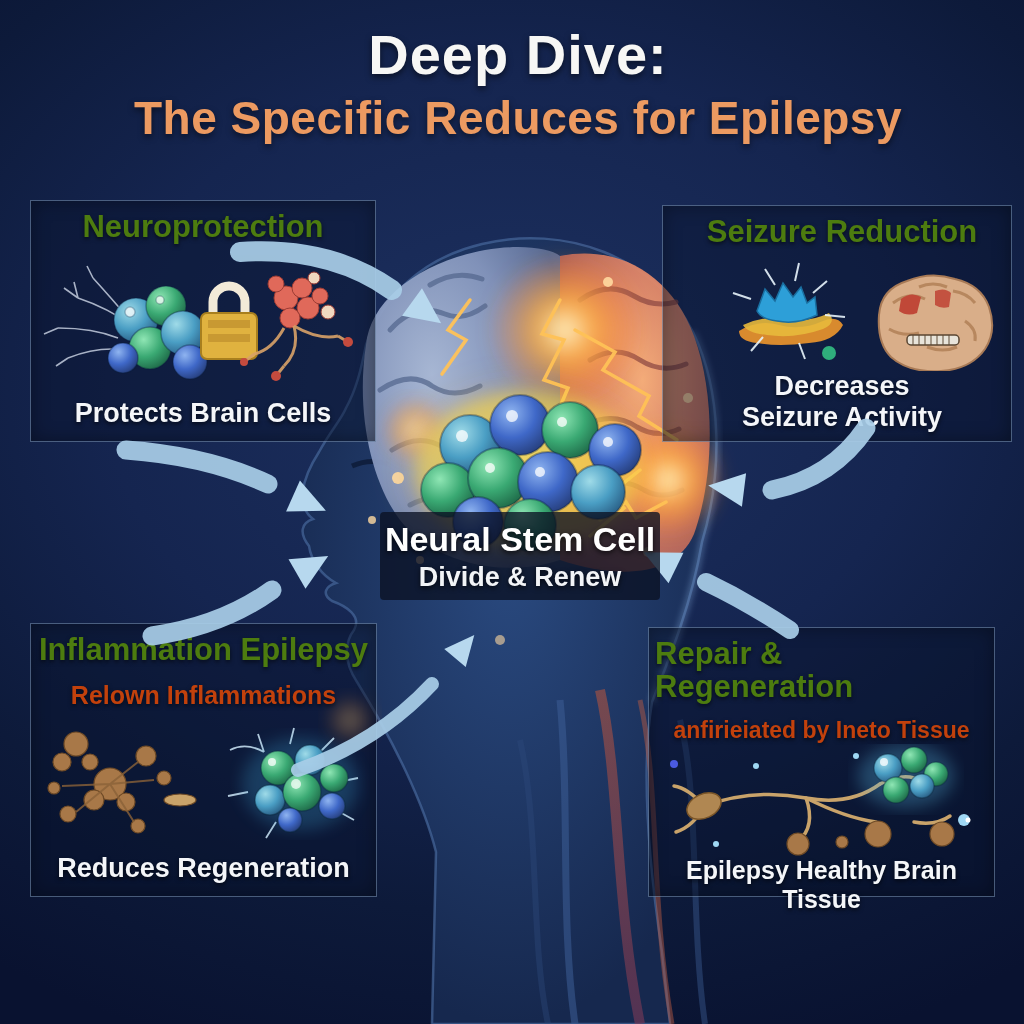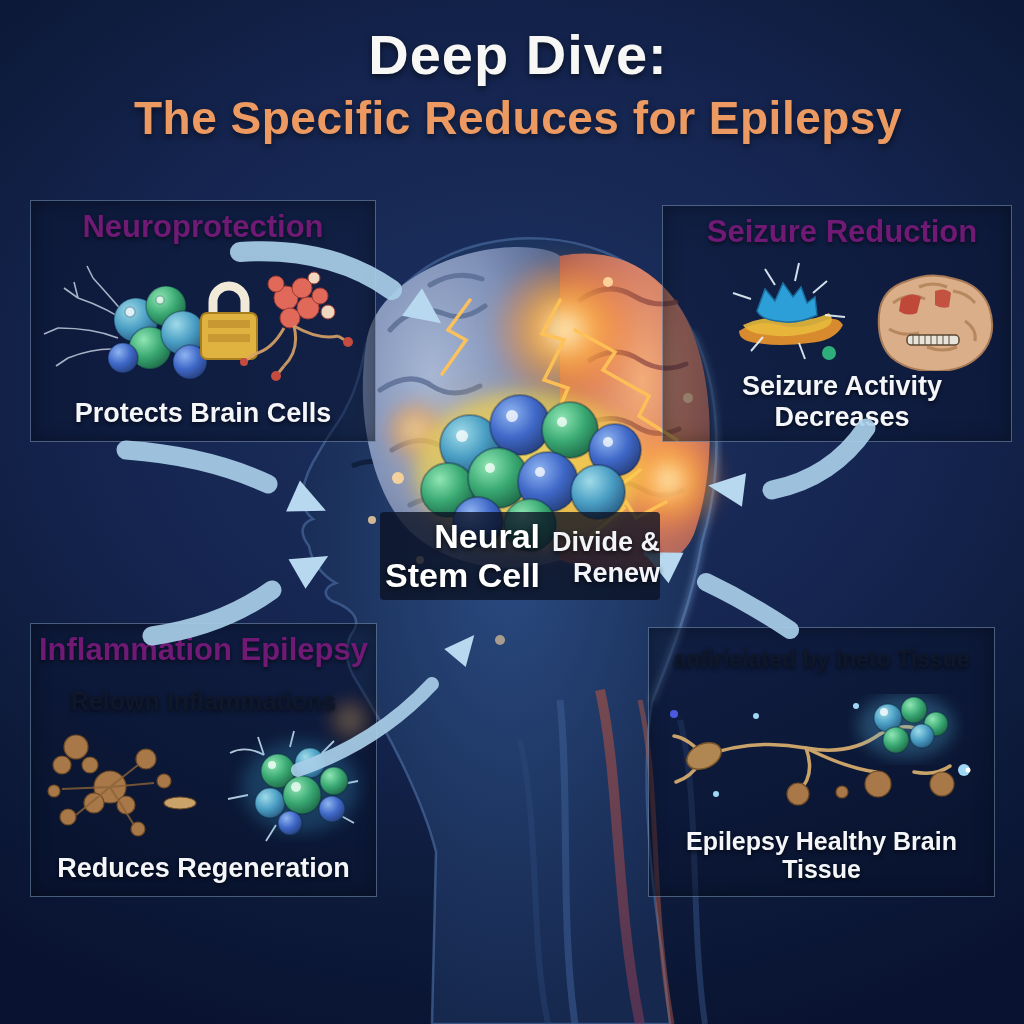--- a/index.html
+++ b/index.html
@@ -20,41 +20,41 @@
     text-shadow:0 3px 6px rgba(0,0,0,.5);
   }
   
   .panel{
     background:rgba(8,17,40,.42);
     border:1px solid rgba(160,190,225,.42);
     box-shadow:0 0 18px rgba(0,0,0,.35) inset;
     z-index:25; display:flex;flex-direction:column;align-items:center;
   }
   .panel h2{
-    margin:10px 6px 2px 6px;font-size:31px;font-weight:bold;color:#701a75;
+    margin:10px 6px 2px 6px;font-size:31px;font-weight:bold;color:#4d7c0f;
     text-shadow:0 2px 4px rgba(0,0,0,.6);text-align:left;line-height:1.05;
   }
   .panel .sub{
-    font-size:25px;font-weight:bold;color:#0f172a;margin-top:18px;
+    font-size:25px;font-weight:bold;color:#c2410c;margin-top:12px;
     text-shadow:0 2px 4px rgba(0,0,0,.6);text-align:center;
   }
   .panel .art{flex:1;width:100%;display:flex;align-items:center;justify-content:center;}
   .panel .caption{
     font-size:27px;font-weight:bold;color:#f4f6f9;margin:0 4px 12px 4px;
     text-shadow:0 2px 4px rgba(0,0,0,.65);text-align:center;line-height:1.15;
   }
   #panel-neuroprotection{left:30px;top:200px;width:344px;height:240px;}
   #panel-seizure{left:662px;top:205px;width:338px;height:235px;padding-left:10px;}
   #panel-inflammation{left:30px;top:623px;width:345px;height:272px;}
   #panel-repair{left:648px;top:627px;width:345px;height:268px;}
   
   .center-band{
     left:380px;top:512px;width:280px;height:88px;z-index:28;
     background:rgba(10,17,34,.78);border-radius:4px;
-    display:flex;align-items:center;justify-content:center;text-align:right;
+    display:flex;flex-direction:column;align-items:center;justify-content:center;text-align:right;
   }
   .center-band .l1{font-size:34px;font-weight:bold;color:#ffffff;text-shadow:0 2px 5px rgba(0,0,0,.7);}
   .center-band .l2{font-size:27px;font-weight:bold;color:#f2f4f7;margin-top:3px;text-shadow:0 2px 5px rgba(0,0,0,.7);}
   
   #scene{left:0;top:0;z-index:10;}
   #arrows{left:0;top:0;z-index:27;}
 </style>
 </head>
 <body>
 
@@ -330,22 +330,22 @@
         <g stroke="#5a4632" stroke-width="1.5" fill="#e8e4da">
           <rect x="228" y="84" width="52" height="10" rx="4"></rect>
         </g>
         <g stroke="#5a4632" stroke-width="1.2" opacity=".8">
           <path d="M 234 84 v 10 M 240 84 v 10 M 246 84 v 10 M 252 84 v 10 M 258 84 v 10 M 264 84 v 10 M 270 84 v 10"></path>
         </g>
       </g>
     </svg>
   </div>
   <div class="caption">
+    <div>Decreases</div>
     <div>Seizure Activity</div>
-    <div>Decreases</div>
   </div>
 </div>
 
 <div id="panel-inflammation" class="abs panel">
   <h2>Inflammation Epilepsy</h2>
   <div class="sub">Relown Inflammations</div>
   <div class="art">
     <svg width="332" height="118" viewBox="0 0 332 118">
 
       <g fill="#a87848" stroke="#6e4a26" stroke-width="1.2">
@@ -382,20 +382,21 @@
         </g>
         <circle cx="234" cy="40" r="4" fill="#fff" opacity=".75"></circle>
         <circle cx="258" cy="62" r="5" fill="#fff" opacity=".7"></circle>
       </g>
     </svg>
   </div>
   <div class="caption">Reduces Regeneration</div>
 </div>
 
 <div id="panel-repair" class="abs panel">
+  <h2>Repair &amp; Regeneration</h2>
   <div class="sub" style="font-size:23px;">anfirieiated by Ineto Tissue</div>
   <div class="art">
     <svg width="332" height="112" viewBox="0 0 332 112">
 
       <g>
         <g stroke="#c9a36a" stroke-width="3.5" fill="none" stroke-linecap="round">
           <path d="M 48 62 q 50 -18 102 -8 q 44 8 74 -14"></path>
           <path d="M 150 54 q 10 28 -8 44 M 150 54 q 40 20 70 24"></path>
           <path d="M 48 62 q -16 -18 -30 -20 M 48 62 q -10 20 -28 26"></path>
           <path d="M 224 40 q 20 -10 34 -6 M 258 78 q 22 4 36 -6"></path>

